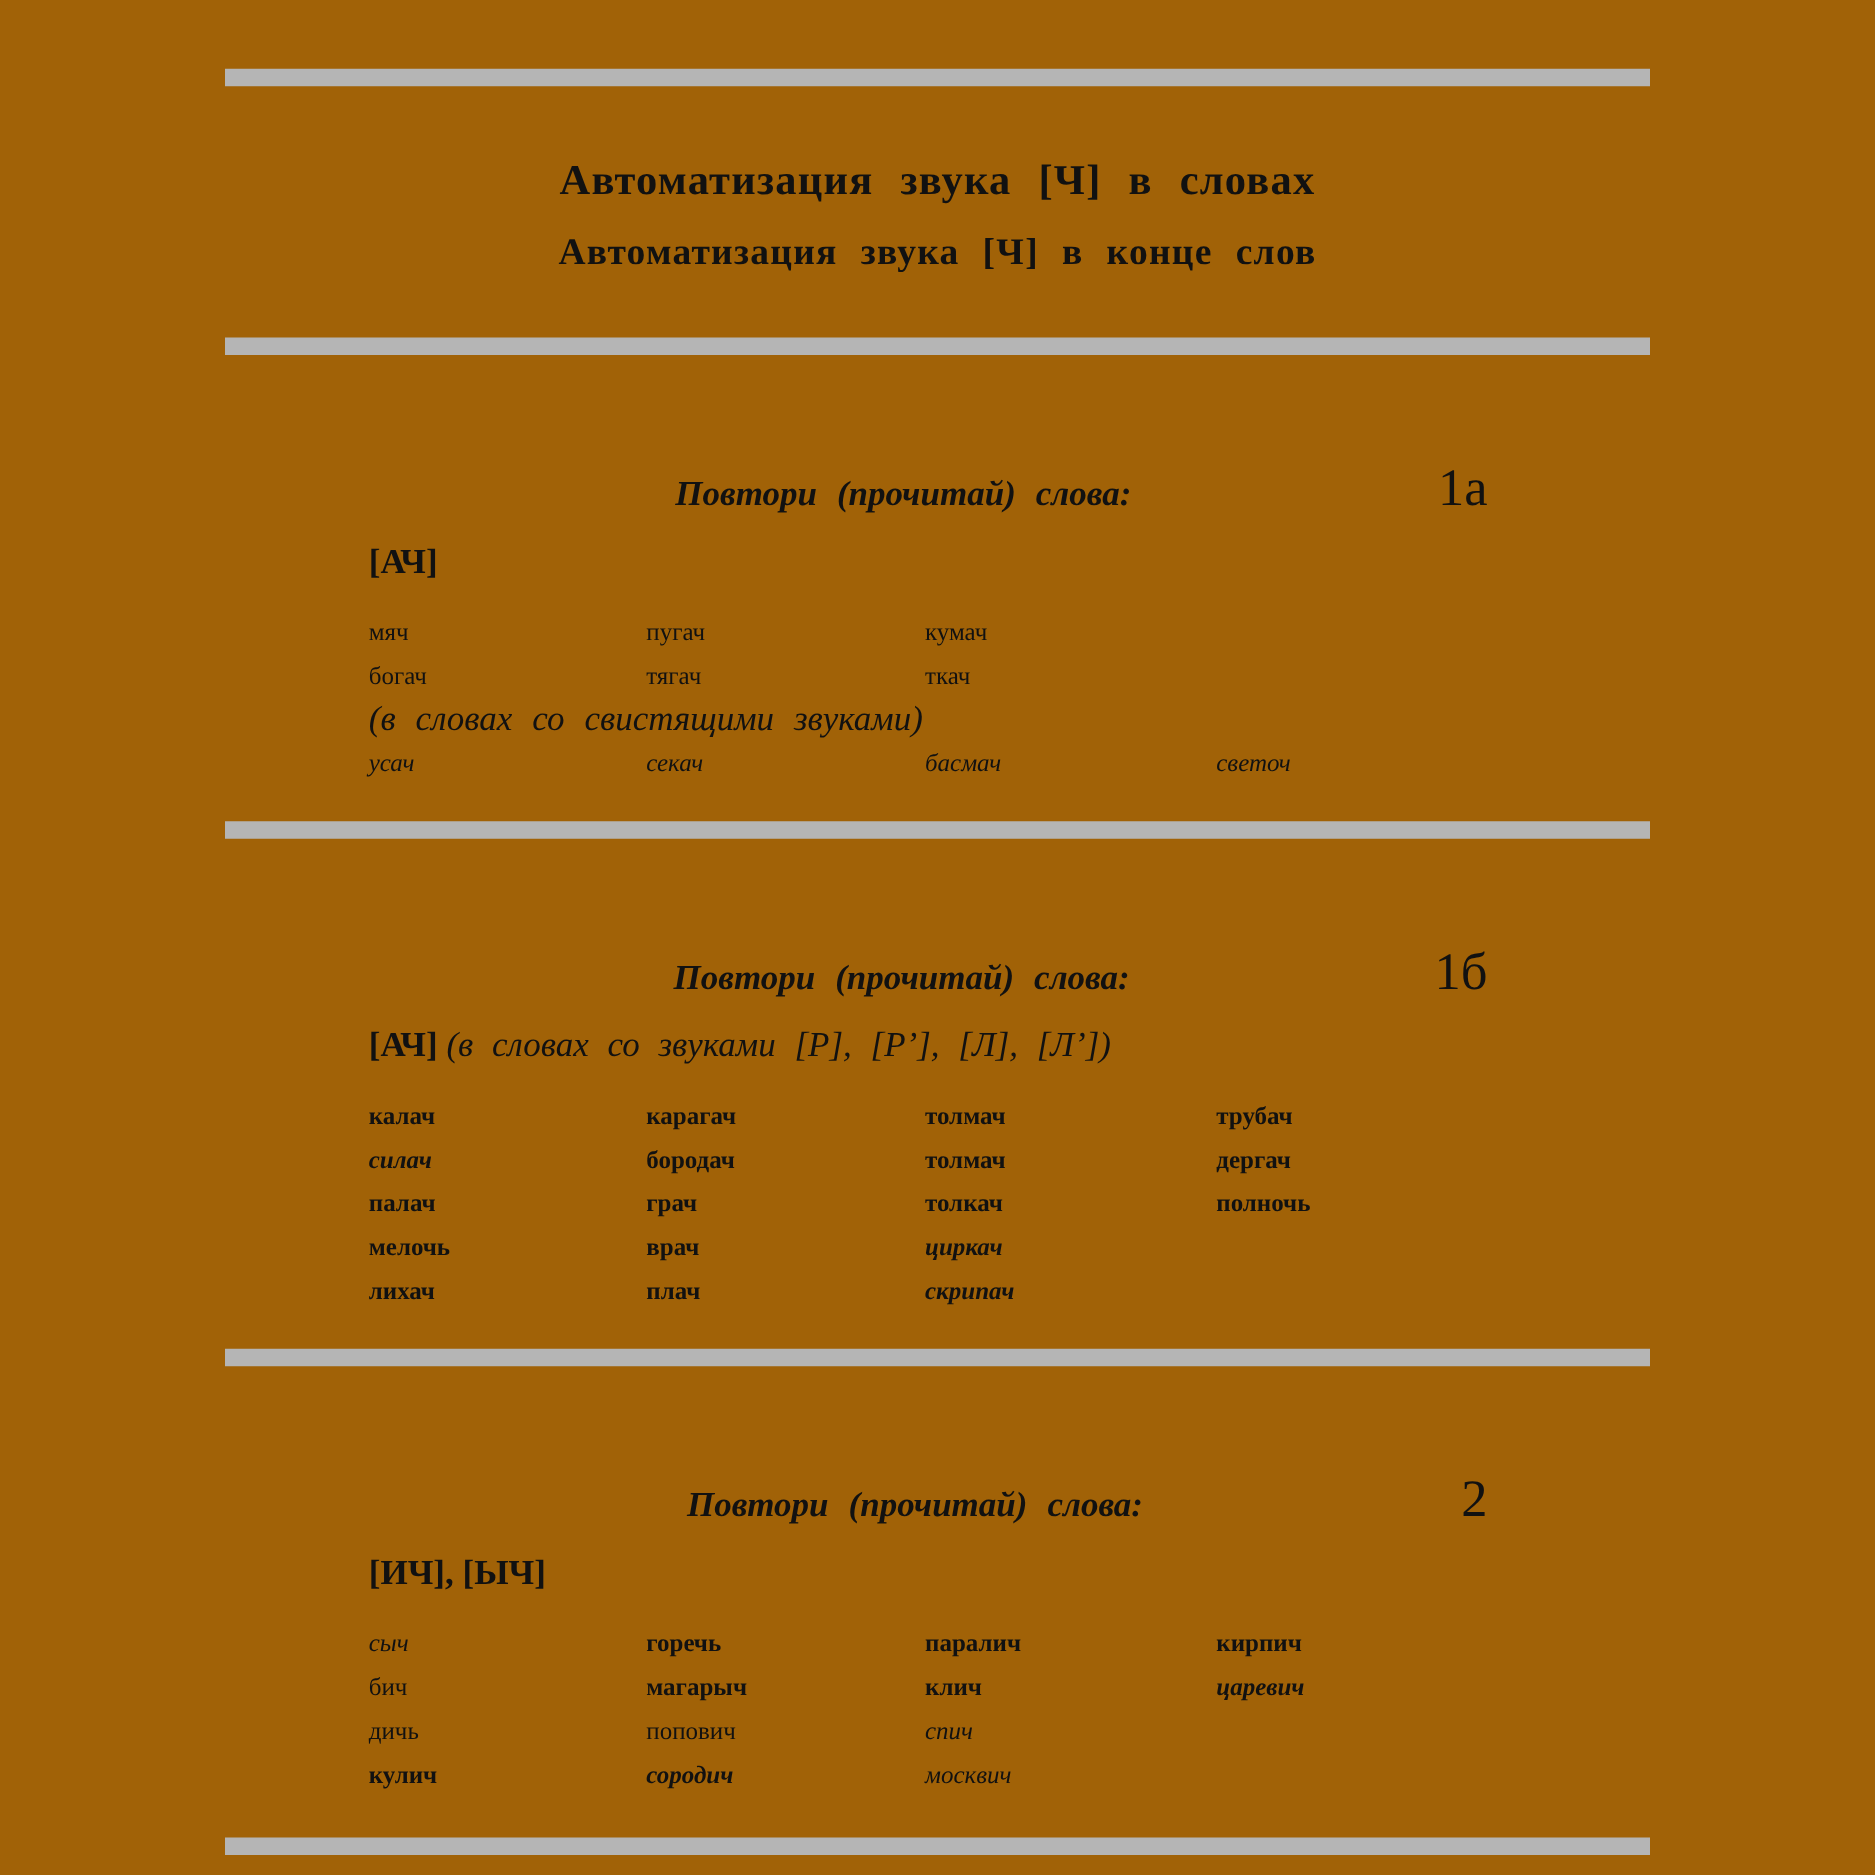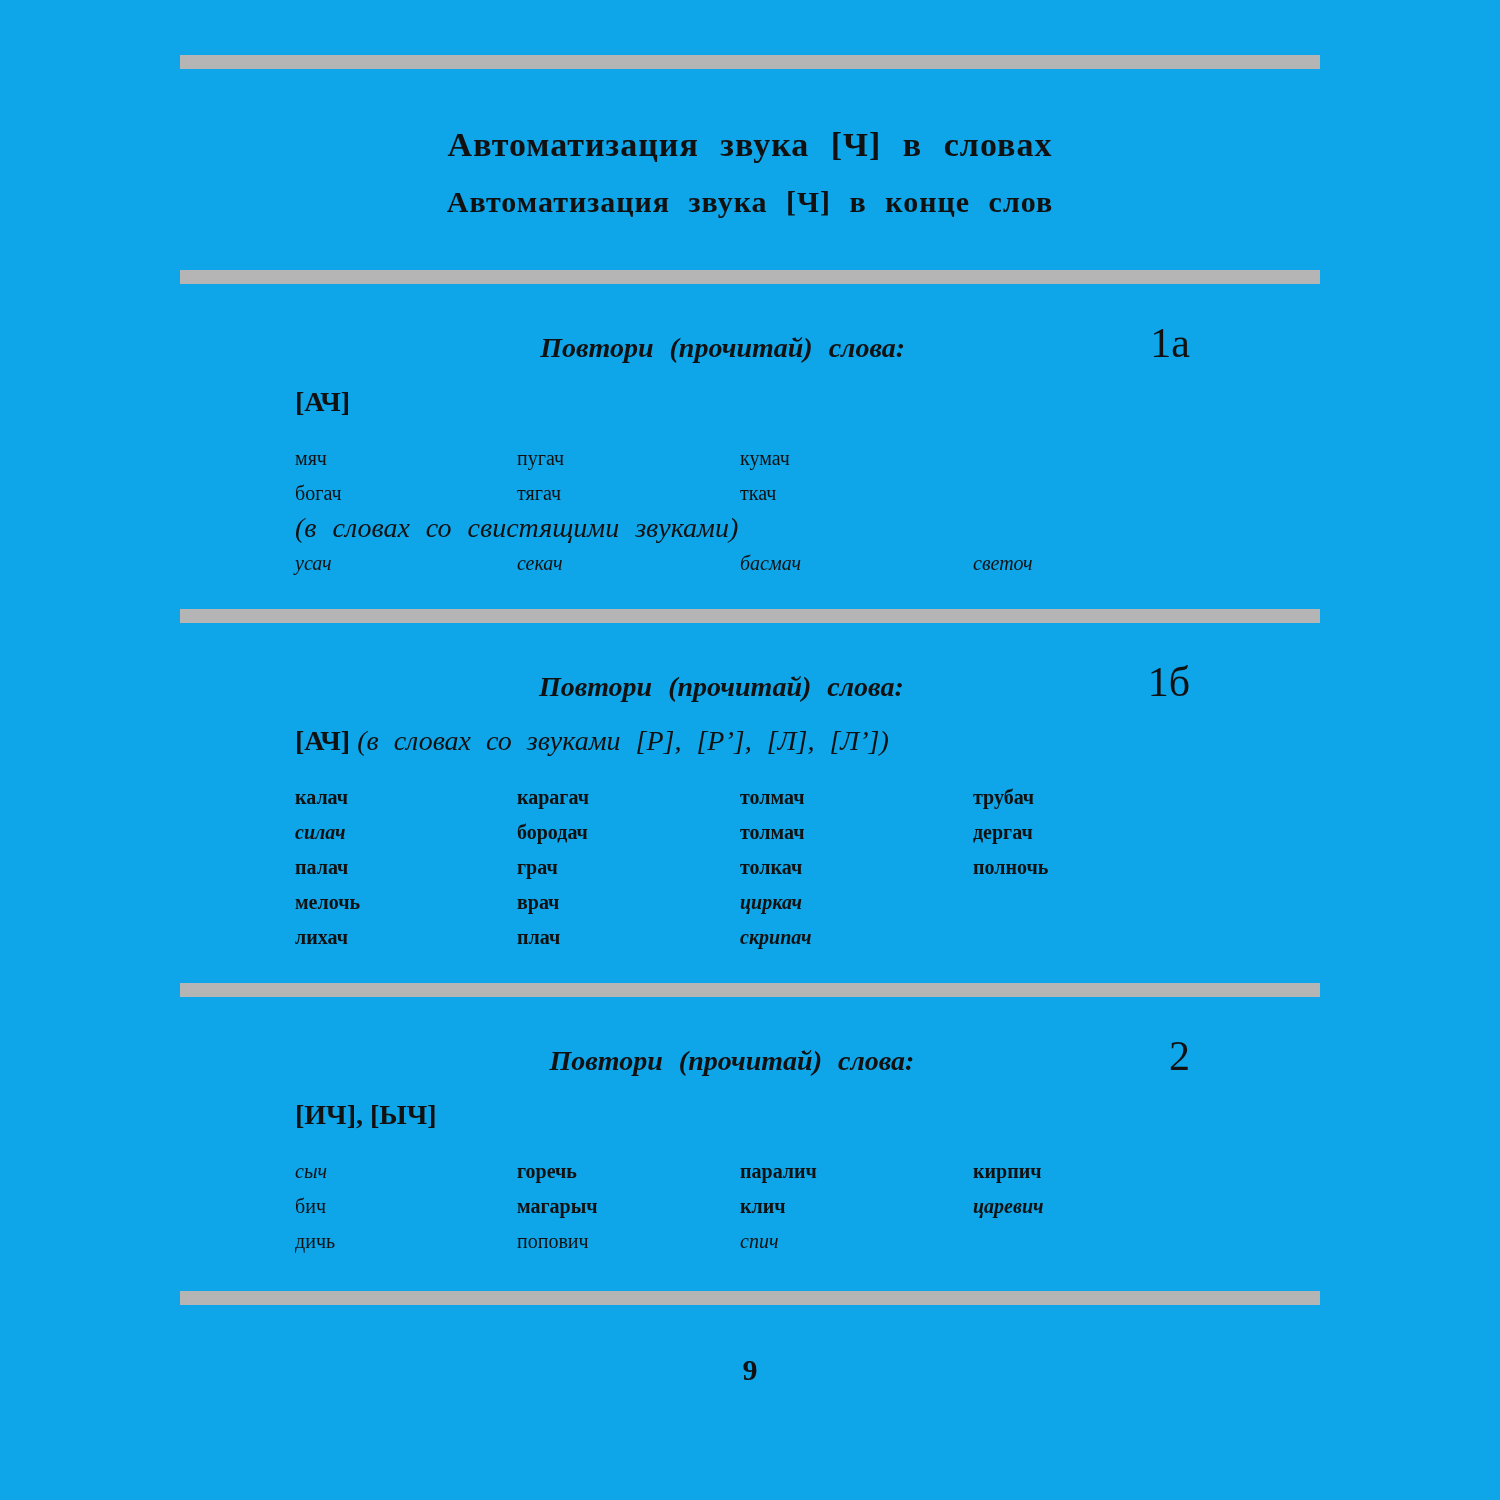--- a/index.html
+++ b/index.html
@@ -1,20 +1,20 @@
 <!DOCTYPE html>
 <html><head>
 <meta charset="utf-8">
 <style>
   html, body { margin: 0; padding: 0; background: #ffffff; }
   .page {
     position: relative;
     width: 1500px;
     height: 1500px;
-    background: #0ea5e9;
+    background: #a16207;
     font-family: "Liberation Serif", serif;
     color: #111111;
     overflow: hidden;
   }
   .content {
     position: absolute;
     left: 180px;
     top: 0;
     width: 1140px;
   }
@@ -59,20 +59,21 @@
     font-size: 28px;
     font-weight: bold;
     font-style: italic;
     word-spacing: 9px;
   }
   .section-number {
     font-size: 42px;
     font-weight: normal;
     padding-right: 130px;
     line-height: 1;
+    margin-top: 48px;
   }
 
   .phoneme-head {
     margin-top: 22px;
     font-size: 28px;
     font-weight: bold;
   }
   .phoneme-note {
     font-weight: normal;
     font-style: italic;
@@ -219,20 +220,25 @@
             <span class="word w-regular">бич</span>
             <span class="word w-bold">магарыч</span>
             <span class="word w-bold">клич</span>
             <span class="word w-bold-italic">царевич</span>
           </div>
           <div class="word-row">
             <span class="word w-regular">дичь</span>
             <span class="word w-regular">попович</span>
             <span class="word w-italic">спич</span>
           </div>
+          <div class="word-row">
+            <span class="word w-bold">кулич</span>
+            <span class="word w-bold-italic">сородич</span>
+            <span class="word w-italic">москвич</span>
+          </div>
         </div>
     </div>
 
     <div class="bar bar-bottom"></div>
 
     <div class="footer">9</div>
 
   </div>
 </div>
 

